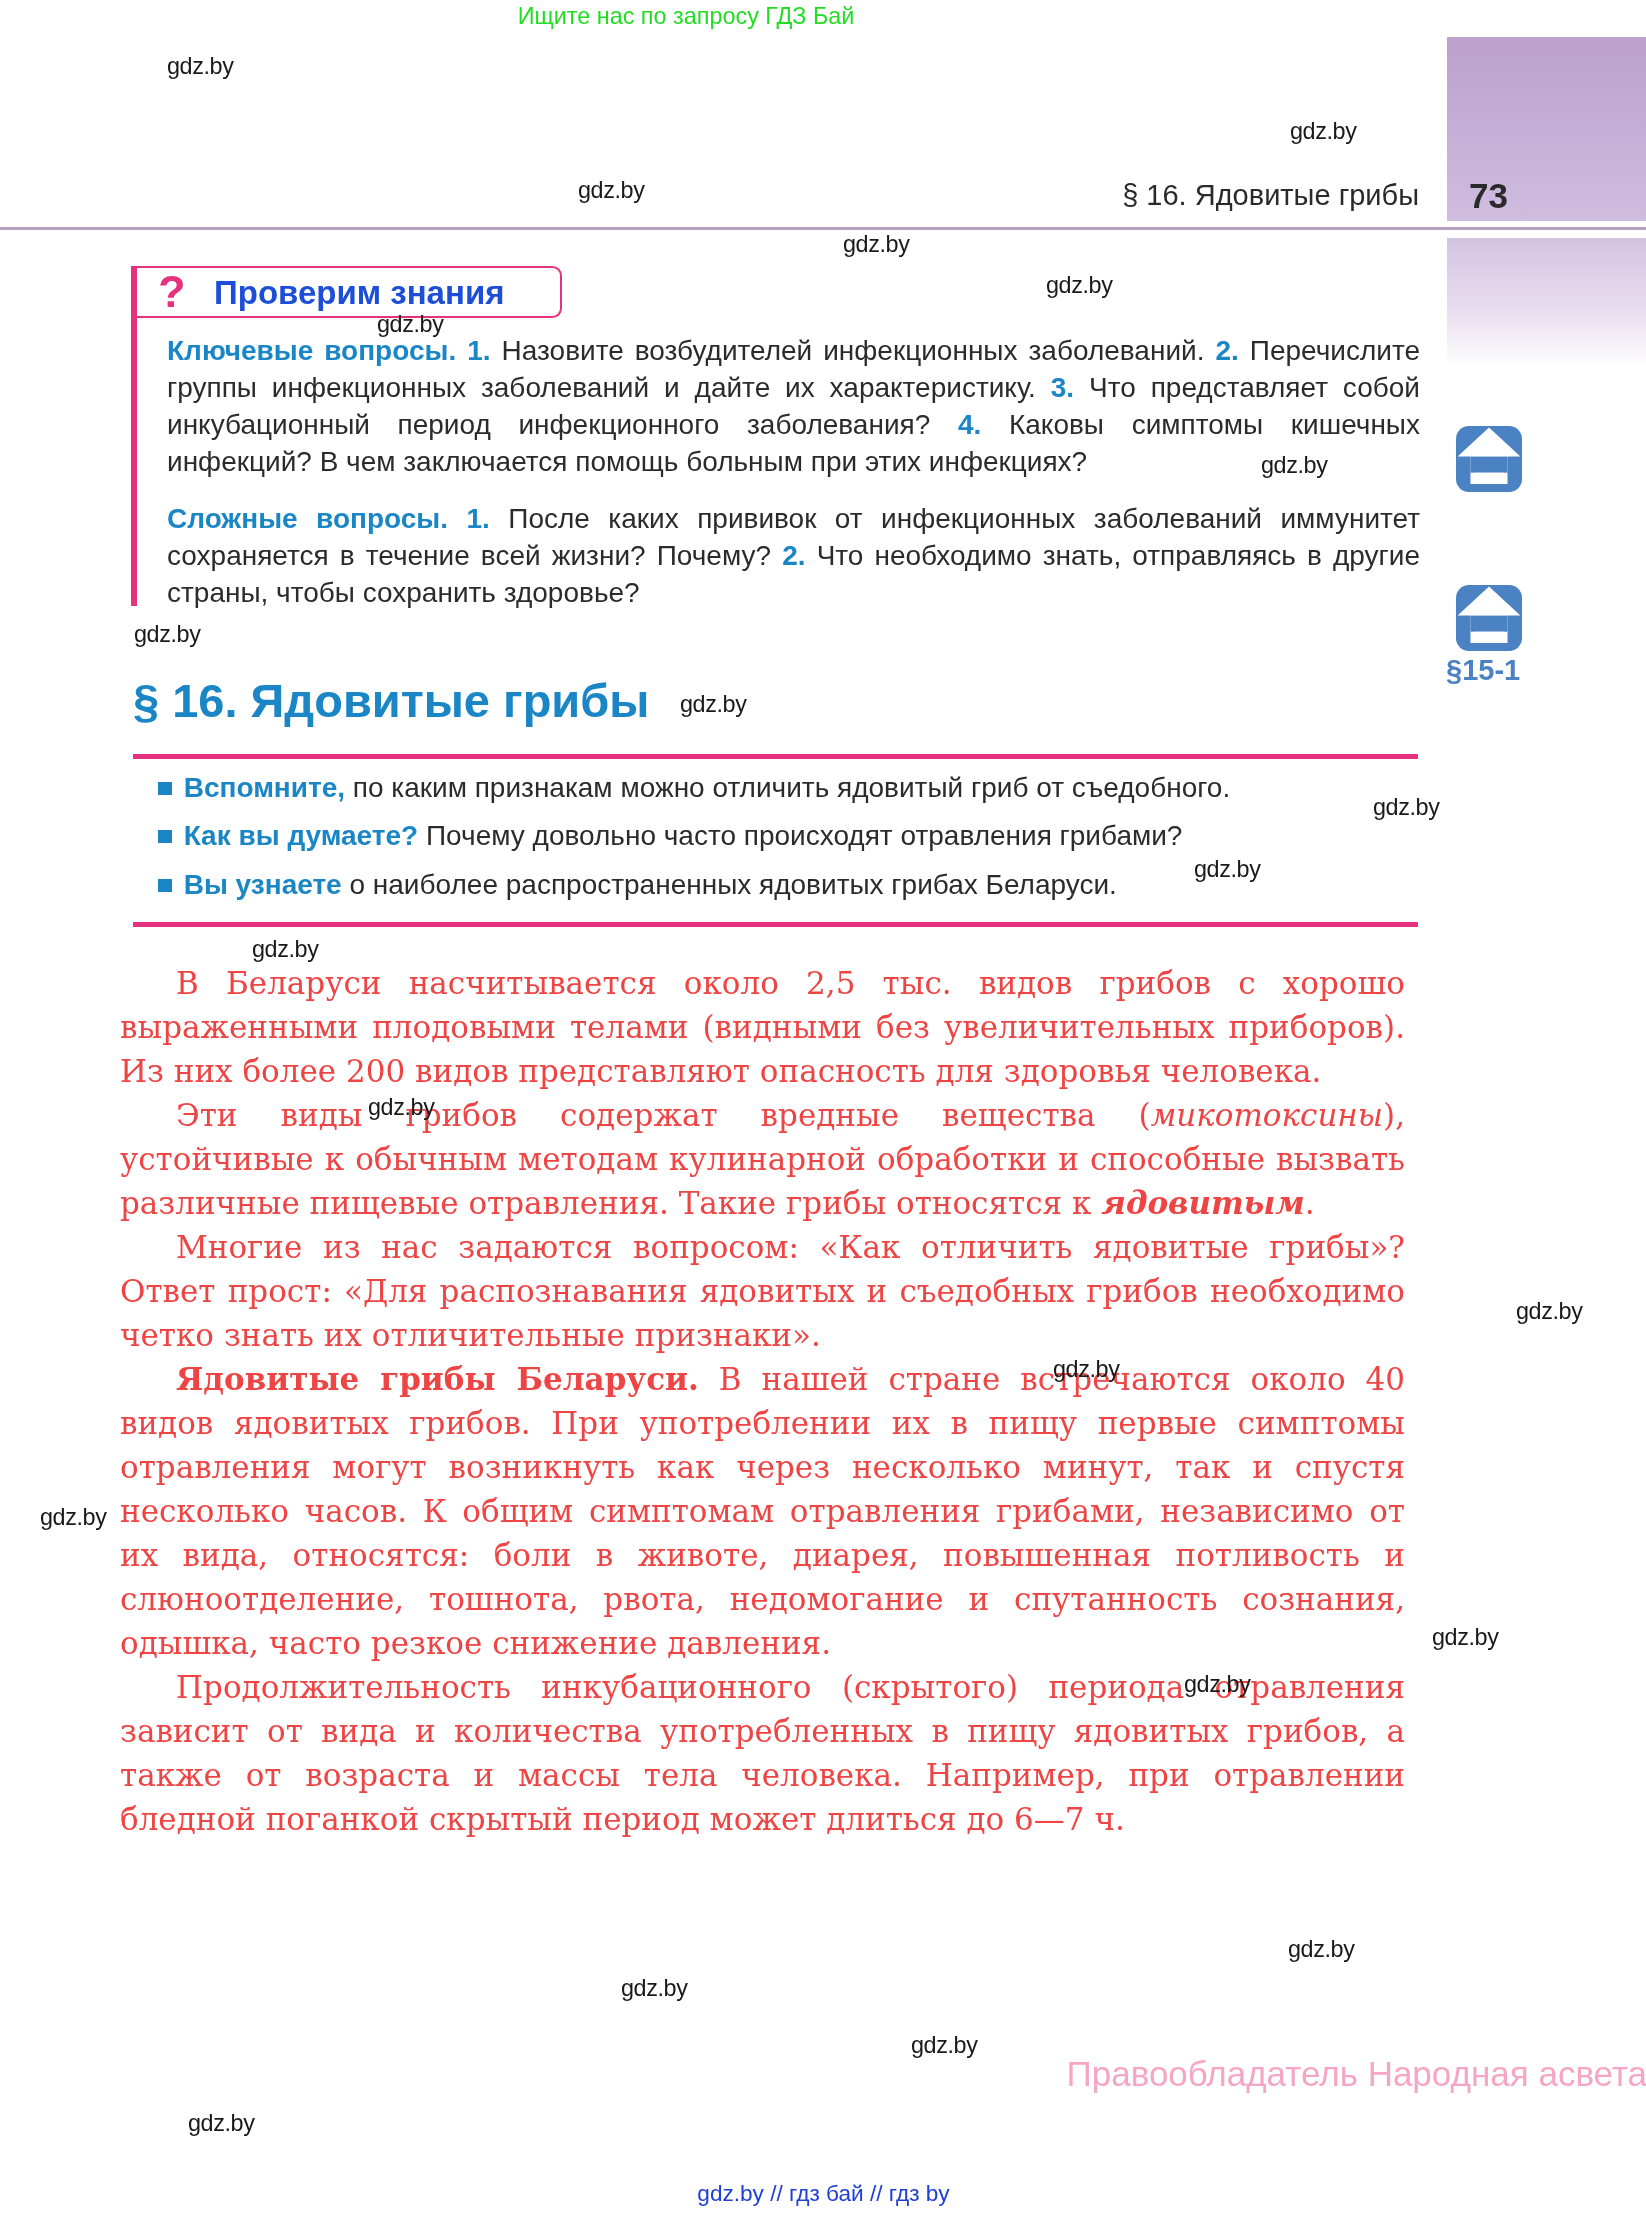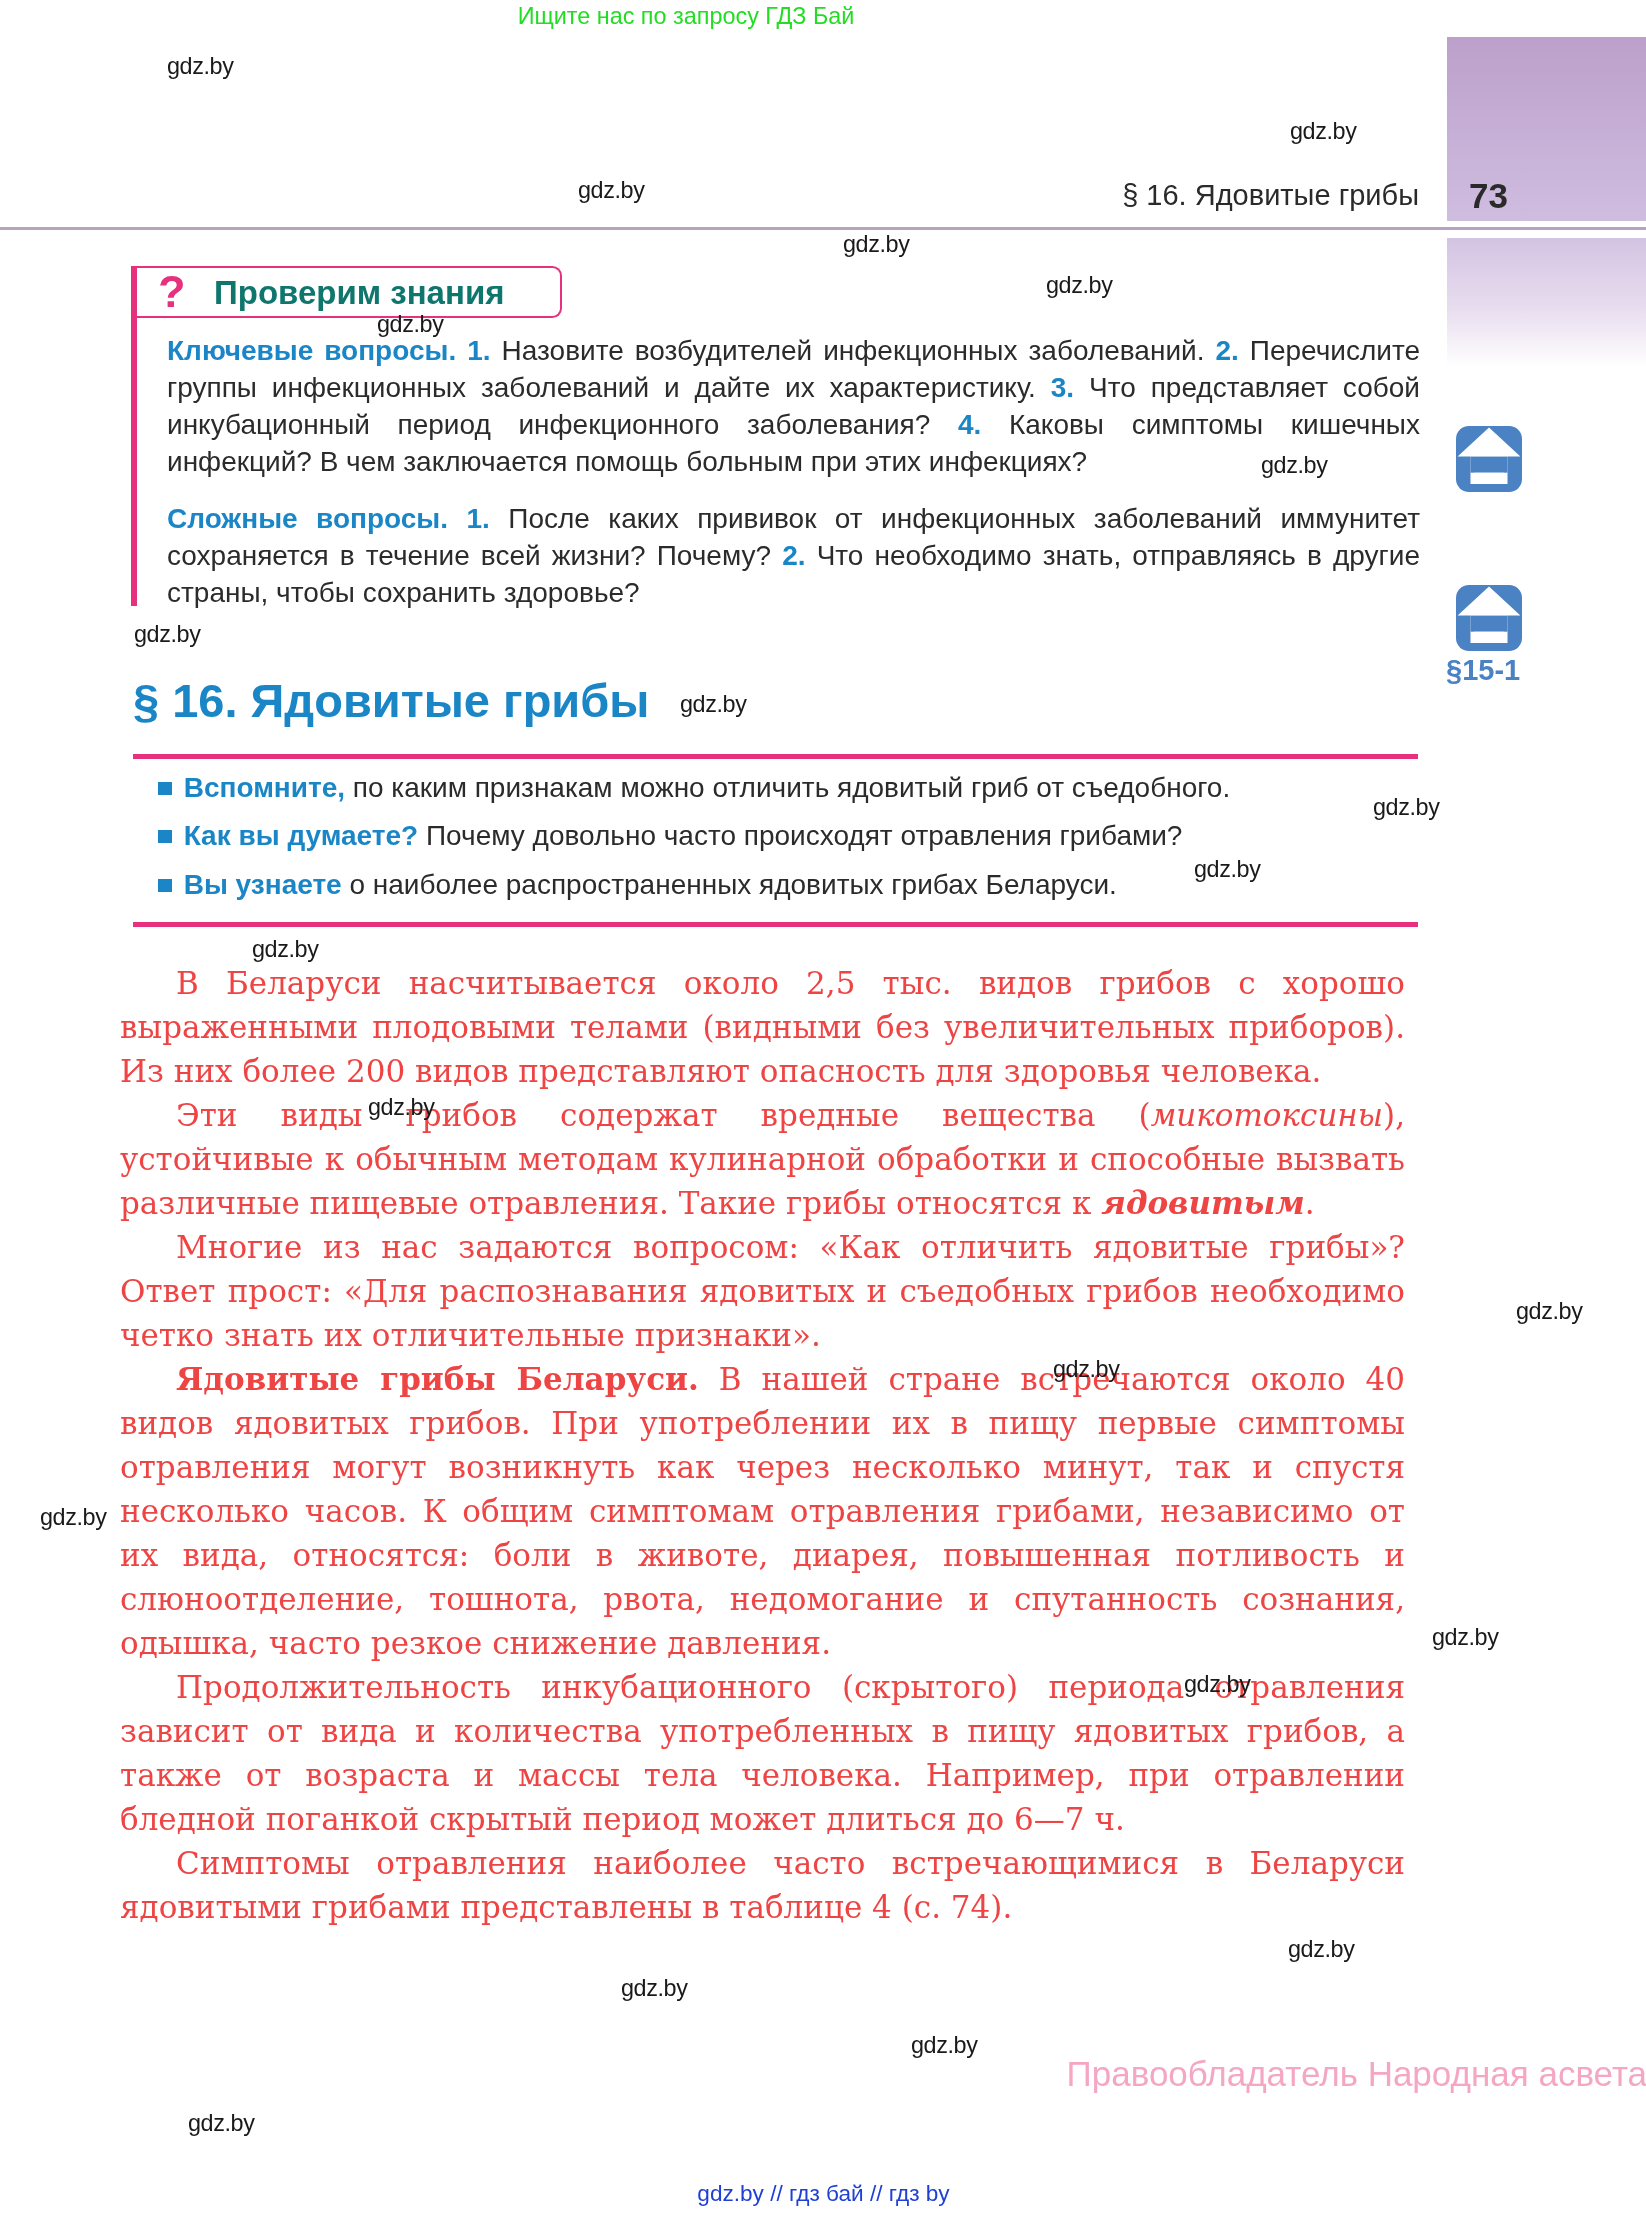--- a/index.html
+++ b/index.html
@@ -12,21 +12,21 @@
   .tab-num { position:absolute; left:1469px; top:176px; font-size:35px; font-weight:bold; color:#2a2a2a; }
   .tab-bottom { position:absolute; left:1447px; top:238px; width:200px; height:129px;
                 background:linear-gradient(180deg,#d3c3e2 0%,#e8ddef 55%,#ffffff 100%); }
   .rule-top { position:absolute; left:0; top:227px; width:1647px; height:3.2px; background:#b6a3bf; }
   .running-header { position:absolute; right:228px; top:179px; font-size:29px; color:#2a2a2a; }
 
   .qbar { position:absolute; left:131px; top:266px; width:5.6px; height:340px; background:#e6317f; }
   .qtitle-box { position:absolute; left:131px; top:266px; width:431px; height:52px;
                 border:2.4px solid #e6317f; border-left:none; border-radius:0 9.7px 9.7px 0; box-sizing:border-box; }
   .qmark { position:absolute; left:158px; top:266px; font-size:45px; font-weight:bold; color:#e6317f; }
-  .qtitle { position:absolute; left:214px; top:274px; font-size:33px; font-weight:bold; color:#0f766e; }
+  .qtitle { position:absolute; left:214px; top:274px; font-size:33px; font-weight:bold; color:#1d4ed8; }
 
   .qpara { position:absolute; left:167px; width:1253px; font-size:28px; line-height:37px; color:#2b2b2b;
            text-align:justify; }
   .blue { color:#1a86c6; font-weight:bold; }
 
   .sec-heading { position:absolute; left:133px; top:673px; font-size:47px; font-weight:bold; color:#1a86c6; }
   .pink-rule { position:absolute; left:133px; width:1285px; height:4.8px; background:#e6317f; }
   .bullet-row { position:absolute; left:158px; font-size:28px; color:#2b2b2b; white-space:nowrap; }
   .bsq { display:inline-block; width:13.7px; height:13.7px; background:#1a86c6; margin-right:12px; vertical-align:1.6px; }
 
@@ -81,21 +81,20 @@
   <span class="bsq"></span><span class="blue">Вы узнаете</span><span> о наиболее распространенных ядовитых грибах Беларуси.</span>
 </div>
 <div class="pink-rule" style="top:922px;"></div>
 
 <div class="body-text">
   <p>В Беларуси насчитывается около 2,5 тыс. видов грибов с хорошо выраженными плодовыми телами (видными без увеличительных приборов). Из них более 200 видов представляют опасность для здоровья человека.</p>
   <p><span>Эти виды грибов содержат вредные вещества (</span><span class="em-it">микотоксины</span><span>), устойчивые к обычным методам кулинарной обработки и способные вызвать различные пищевые отравления. Такие грибы относятся к </span><span class="em-bi">ядовитым</span><span>.</span></p>
   <p>Многие из нас задаются вопросом: «Как отличить ядовитые грибы»? Ответ прост: «Для распознавания ядовитых и съедобных грибов необходимо четко знать их отличительные признаки».</p>
   <p><span class="strong">Ядовитые грибы Беларуси.</span><span> В нашей стране встречаются около 40 видов ядовитых грибов. При употреблении их в пищу первые симптомы отравления могут возникнуть как через несколько минут, так и спустя несколько часов. К общим симптомам отравления грибами, независимо от их вида, относятся: боли в животе, диарея, повышенная потливость и слюноотделение, тошнота, рвота, недомогание и спутанность сознания, одышка, часто резкое снижение давления.</span></p>
   <p>Продолжительность инкубационного (скрытого) периода отравления зависит от вида и количества употребленных в пищу ядовитых грибов, а также от возраста и массы тела человека. Например, при отравлении бледной поганкой скрытый период может длиться до 6—7 ч.</p>
-  <p>Симптомы отравления наиболее часто встречающимися в Беларуси ядовитыми грибами представлены в таблице 4 (с. 74).</p>
 </div>
 
 <svg class="side-icon" style="left:1456px; top:426px;" viewBox="0 0 82 82">
   <rect x="0" y="0" width="82" height="82" rx="16" fill="#4a82c4"></rect>
   <polygon points="41,2 80,38 64,38 64,72 18,72 18,38 2,38" fill="#ffffff"></polygon>
   <rect x="18" y="38" width="46" height="20" fill="#4a82c4"></rect>
   <rect x="20" y="58" width="42" height="6" rx="3" fill="#ffffff"></rect>
   <rect x="20" y="66" width="42" height="6" rx="3" fill="#ffffff"></rect>
 </svg>
 <svg class="side-icon" style="left:1456px; top:585px;" viewBox="0 0 82 82">

